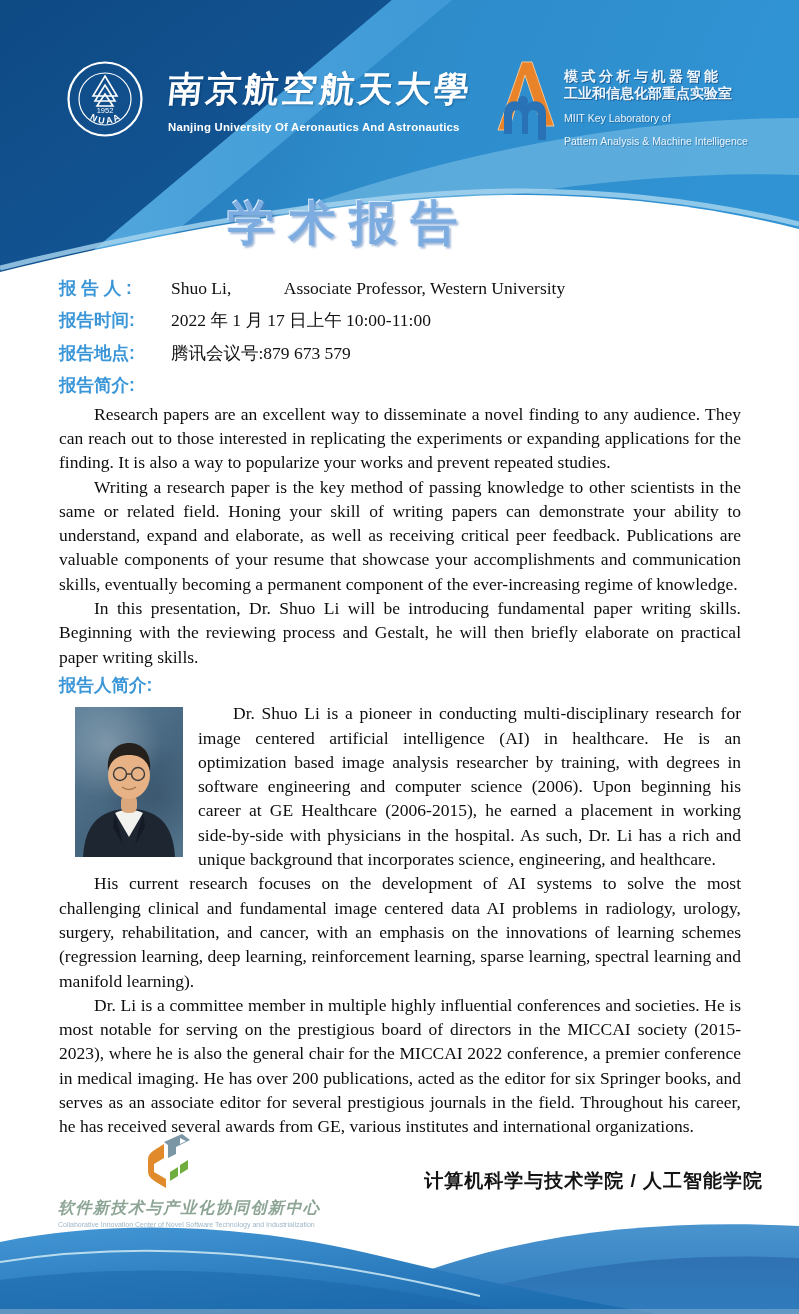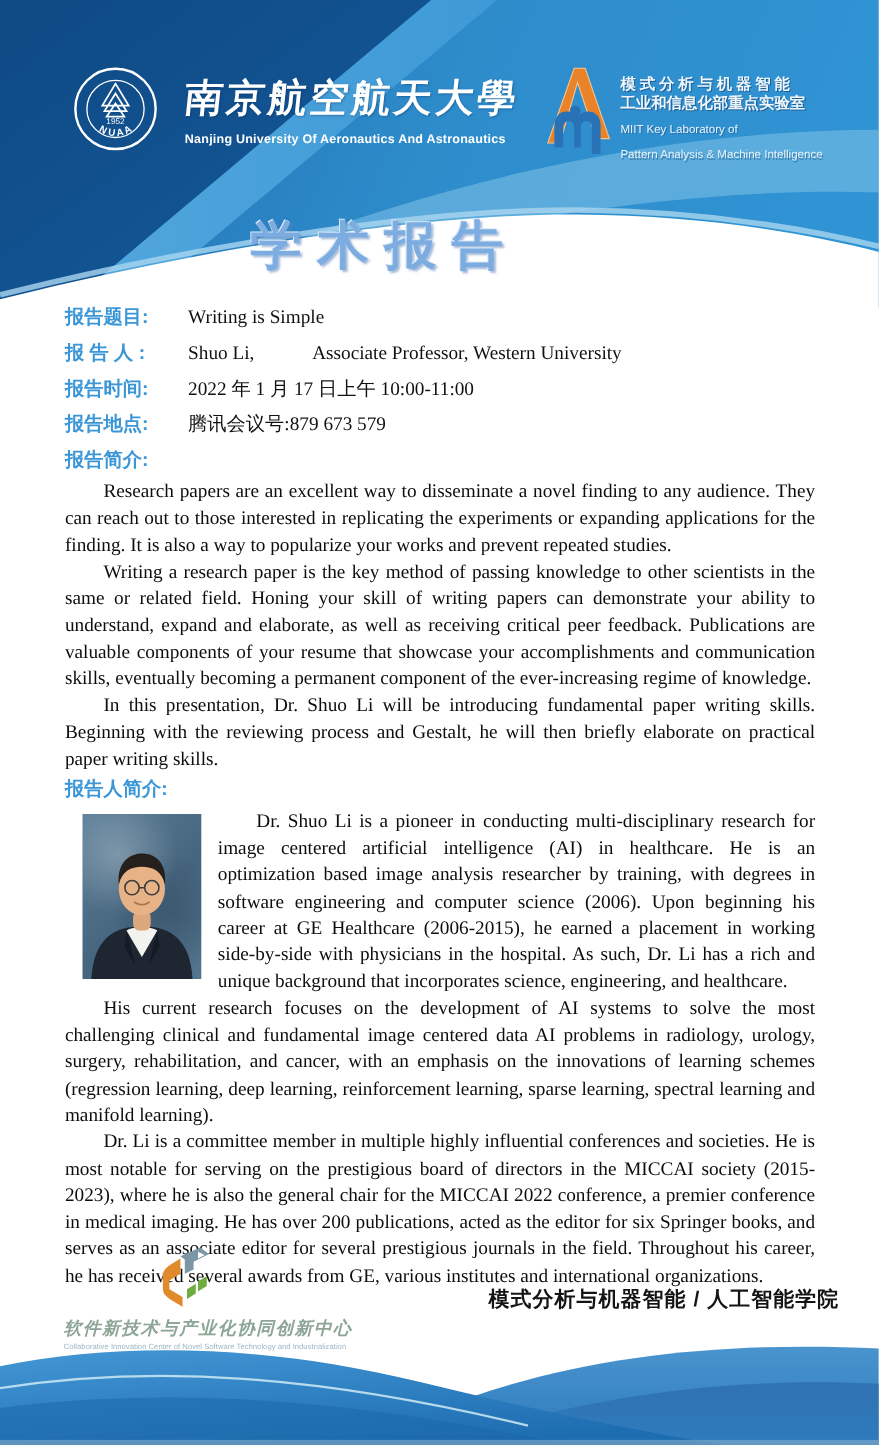--- a/index.html
+++ b/index.html
@@ -177,24 +177,20 @@
         <div class="lab-en">Pattern Analysis &amp; Machine Intelligence</div>
       </div>
     </div>
   </div>
 
   <div class="page-title">学术报告</div>
 
   <div class="content">
 
     <div class="detail-row">
-      <span class="detail-label">报告题目:</span>
-      <span class="detail-value">Writing is Simple</span>
-    </div>
-    <div class="detail-row">
       <span class="detail-label">报 告 人 :</span>
       <span class="detail-value">Shuo Li,   Associate Professor, Western University</span>
     </div>
     <div class="detail-row">
       <span class="detail-label">报告时间:</span>
       <span class="detail-value">2022 年 1 月 17 日上午 10:00-11:00</span>
     </div>
     <div class="detail-row">
       <span class="detail-label">报告地点:</span>
       <span class="detail-value">腾讯会议号:879 673 579</span>
@@ -245,21 +241,21 @@
         <path d="M44,6 L50,9 L44,12 Z" fill="#ffffff"></path>
 
         <path d="M28,12 L28,26 L18,32 L18,40 L30,47 L30,56 L20,50 C 14,46 12,44 12,38 L12,28 C 12,23 15,20 20,17 Z" fill="#e08a2c"></path>
 
         <path d="M34,40 L42,35 L42,44 L34,49 Z" fill="#6fae3e"></path>
         <path d="M44,33 L52,28 L52,37 L44,42 Z" fill="#6fae3e"></path>
       </svg>
       <div class="cic-zh">软件新技术与产业化协同创新中心</div>
       <div class="cic-en">Collaborative Innovation Center of Novel Software Technology and Industrialization</div>
     </div>
-    <div class="department">模式分析与机器智能 / 人工智能学院</div>
+    <div class="department">计算机科学与技术学院 / 人工智能学院</div>
   </div>
 
   <svg class="footer-svg" viewBox="0 0 799 96" preserveAspectRatio="none">
     <defs>
       <linearGradient id="gR" x1="0" y1="0" x2="0" y2="1">
         <stop offset="0" stop-color="#4a94ce"></stop>
         <stop offset="1" stop-color="#2c7abc"></stop>
       </linearGradient>
       <linearGradient id="gL" x1="0" y1="0" x2="0.6" y2="1">
         <stop offset="0" stop-color="#4497d5"></stop>

